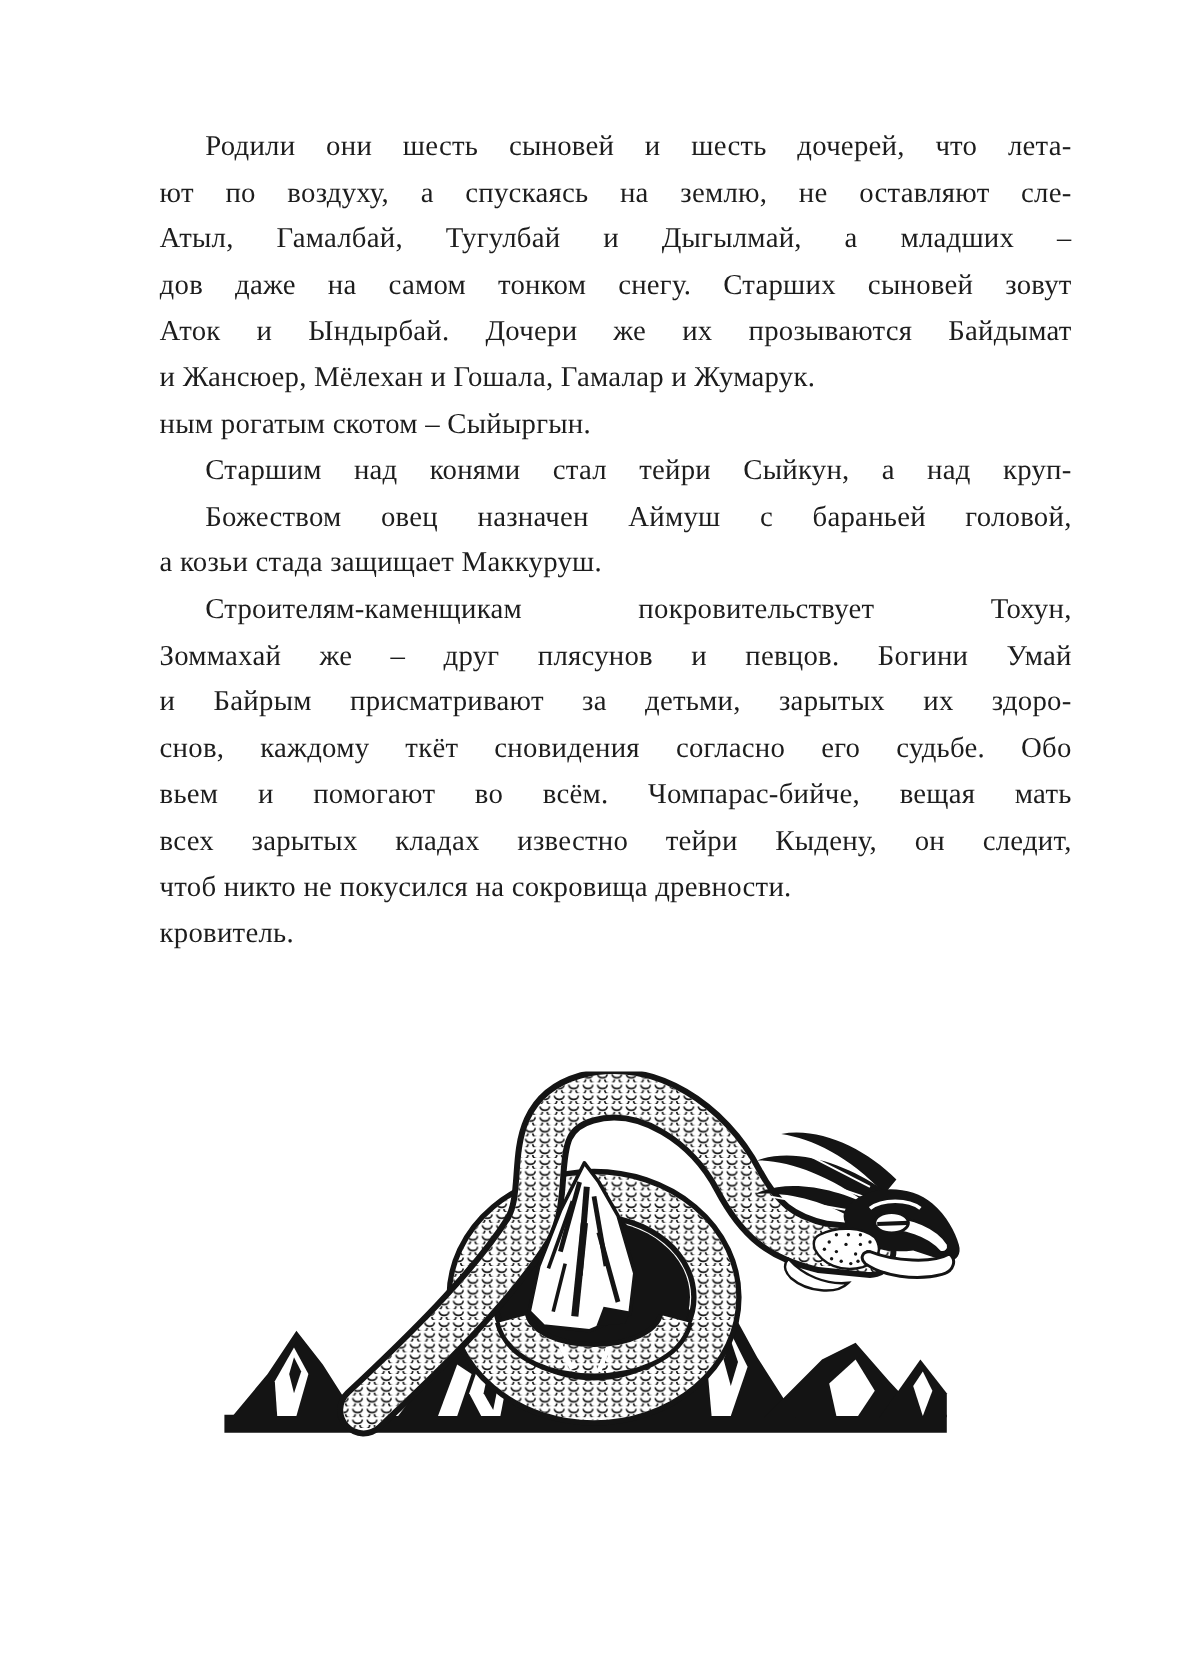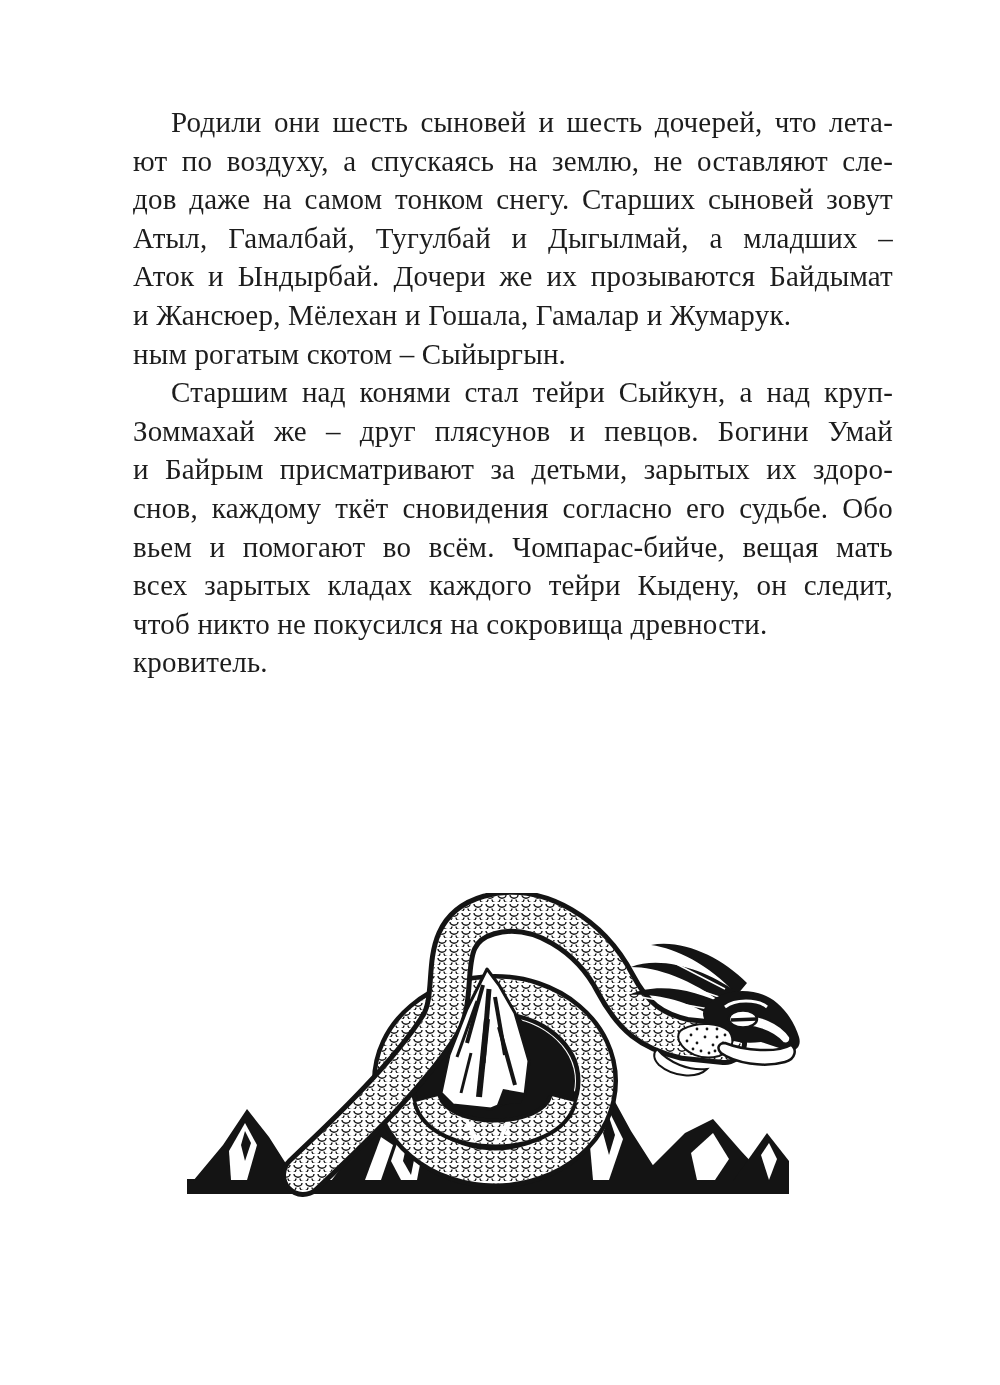--- a/index.html
+++ b/index.html
@@ -7,21 +7,21 @@
     position:relative;
     width:1000px;height:1385px;
     background:#ffffff;
     overflow:hidden;
     font-family:"Liberation Serif","DejaVu Serif",serif;
   }
   .text-block{
     position:absolute;
     left:133px;top:103px;width:760px;
     color:#1d1d1d;
-    font-size:29px;
+    font-size:24px;
     line-height:38.6px;
     letter-spacing:0.2px;
   }
   .para{margin:0;padding:0;}
   .line{
     text-align:justify;
     text-align-last:justify;
     height:38.6px;
     overflow:hidden;
   }
@@ -41,35 +41,40 @@
 </style>
 </head>
 <body>
 
 <div class="page">
 
   <div class="text-block" id="text-block">
       <div class="para">
         <div class="line indent">Родили они шесть сыновей и шесть дочерей, что лета-</div>
         <div class="line">ют по воздуху, а спускаясь на землю, не оставляют сле-</div>
+        <div class="line">Атыл, Гамалбай, Тугулбай и Дыгылмай, а младших –</div>
         <div class="line">дов даже на самом тонком снегу. Старших сыновей зовут</div>
-        <div class="line">Атыл, Гамалбай, Тугулбай и Дыгылмай, а младших –</div>
         <div class="line">Аток и Ындырбай. Дочери же их прозываются Байдымат</div>
         <div class="line last">и Жансюер, Мёлехан и Гошала, Гамалар и Жумарук.</div>
       </div>
       <div class="para">
         <div class="line last">ным рогатым скотом – Сыйыргын.</div>
         <div class="line indent">Старшим над конями стал тейри Сыйкун, а над круп-</div>
       </div>
       <div class="para">
+        <div class="line indent">Божеством овец назначен Аймуш с бараньей головой,</div>
+        <div class="line last">а козьи стада защищает Маккуруш.</div>
+      </div>
+      <div class="para">
+        <div class="line indent">Строителям-каменщикам покровительствует Тохун,</div>
         <div class="line">Зоммахай же – друг плясунов и певцов. Богини Умай</div>
         <div class="line">и Байрым присматривают за детьми, зарытых их здоро-</div>
         <div class="line">снов, каждому ткёт сновидения согласно его судьбе. Обо</div>
         <div class="line">вьем и помогают во всём. Чомпарас-бийче, вещая мать</div>
-        <div class="line">всех зарытых кладах каждого тейри Кыдену, он следит,</div>
+        <div class="line">всех зарытых кладах известно тейри Кыдену, он следит,</div>
         <div class="line last">чтоб никто не покусился на сокровища древности.</div>
       </div>
       <div class="para">
         <div class="line last">кровитель.</div>
       </div>
     </div>
 
   <div class="illustration">
     <svg viewBox="0 0 620 310" xmlns="http://www.w3.org/2000/svg" aria-hidden="true">
       <defs>

